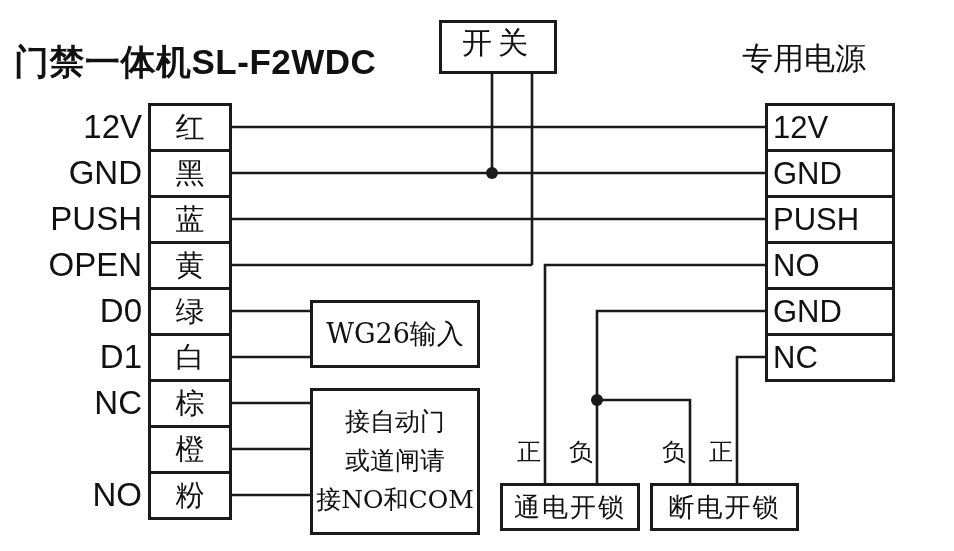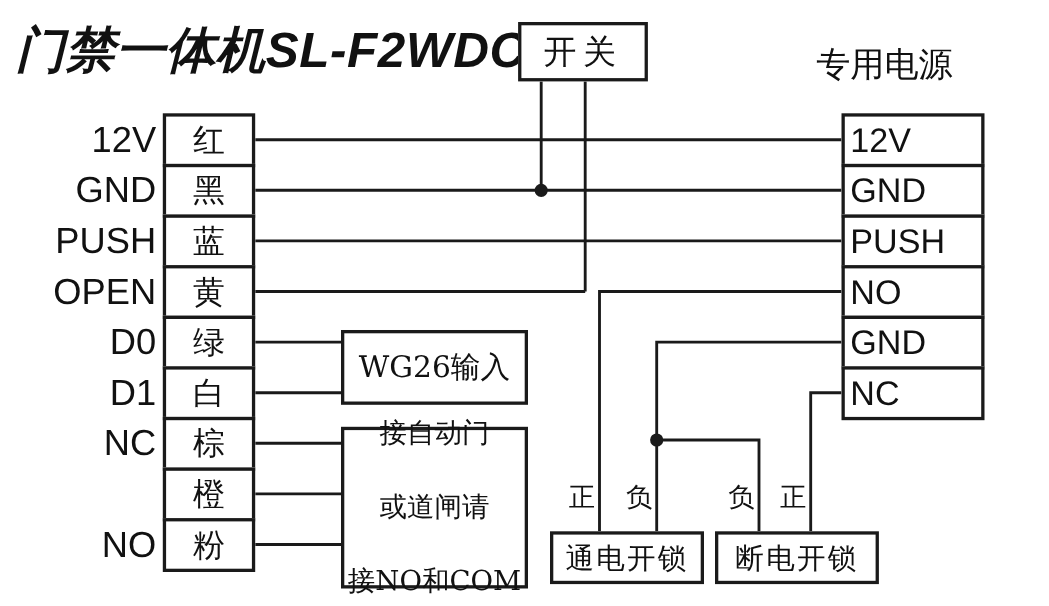--- a/index.html
+++ b/index.html
@@ -1,35 +1,35 @@
 <!DOCTYPE html>
 <html><head>
 <meta charset="utf-8">
 <style>
   html,body{margin:0;padding:0;background:#ffffff;}
   .diagram{position:relative;width:954px;height:551px;background:#fff;overflow:hidden;
            font-family:"Liberation Sans",sans-serif;color:#111;}
   .abs{position:absolute;}
-  .title{left:14px;top:16px;font-size:45px;font-weight:bold;letter-spacing:0.5px;font-style:italic;}
+  .title{left:14px;top:39px;font-size:35px;font-weight:bold;letter-spacing:0.5px;}
   .psu-title{left:742px;top:38px;font-size:31px;font-family:"DejaVu Serif",serif;}
   .box{border:3px solid #1a1a1a;box-sizing:border-box;background:#fff;}
-  .switch-box{left:471px;top:20px;width:118px;height:54px;display:flex;align-items:center;justify-content:center;
+  .switch-box{left:439px;top:20px;width:118px;height:54px;display:flex;align-items:flex-start;justify-content:center;
               font-size:30px;font-family:"DejaVu Serif",serif;letter-spacing:6px;}
   .term-label{left:0;width:142px;height:46px;line-height:46px;text-align:right;font-size:33px;}
   .wirecol{left:148px;top:103px;width:84px;}
   .wirecol .cell{height:49px;margin-top:-3px;display:flex;align-items:center;justify-content:center;
                  font-size:29px;font-family:"DejaVu Serif",serif;}
   .wirecol .cell:first-child{margin-top:0;}
   .psucol{left:765px;top:103px;width:130px;}
   .psucol .cell{height:49px;margin-top:-3px;display:flex;align-items:center;font-size:31px;padding-left:5px;}
   .psucol .cell:first-child{margin-top:0;}
   .wg26-box{left:310px;top:300px;width:170px;height:68px;display:flex;align-items:center;justify-content:center;
             font-size:27px;font-family:"DejaVu Serif",serif;}
   .door-box{left:310px;top:388px;width:170px;height:147px;display:flex;flex-direction:column;
-            align-items:center;justify-content:center;font-size:25px;font-family:"DejaVu Serif",serif;line-height:1.55;gap:28px;}
+            align-items:center;justify-content:center;font-size:25px;font-family:"DejaVu Serif",serif;line-height:1.55;}
   .lock-box{top:483px;height:48px;display:flex;align-items:center;justify-content:center;
             font-size:26px;font-family:Liberation Serif, serif;letter-spacing:2px;}
   .lock1{left:500px;width:140px;}
   .lock2{left:650px;width:149px;}
   .pol{top:436px;width:26px;text-align:center;font-size:24px;font-family:"DejaVu Serif",serif;}
   svg.wires{position:absolute;left:0;top:0;pointer-events:none;}
 </style>
 </head>
 <body>
 

